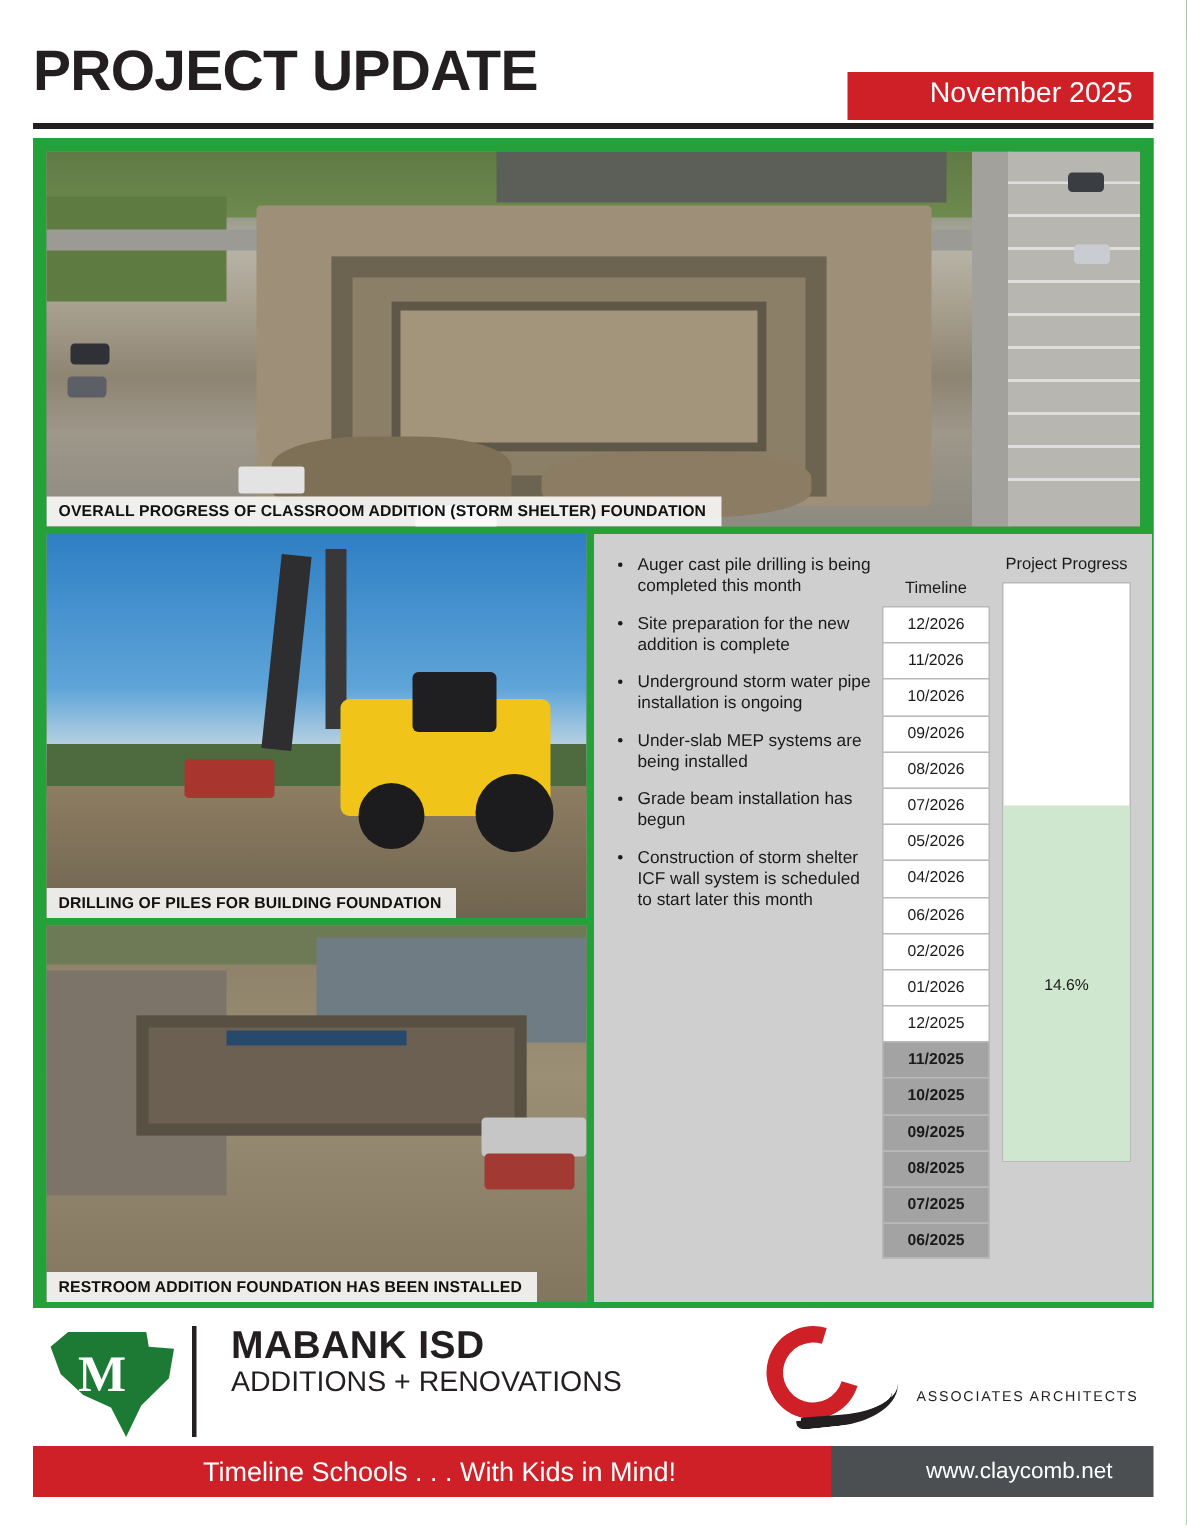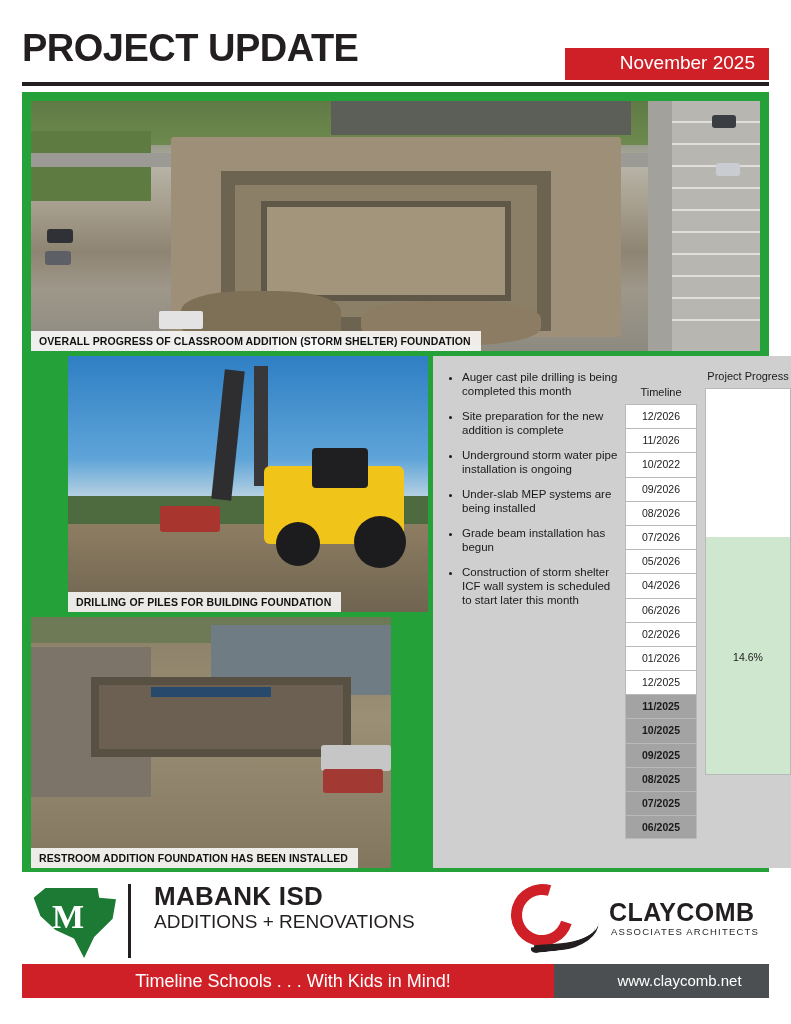--- a/index.html
+++ b/index.html
@@ -105,21 +105,20 @@
   .aerial .car3 { position:absolute; right:24px; top:14px; width:24px; height:13px; background:#3a3d42; border-radius:3px; }
   .aerial .car4 { position:absolute; right:20px; top:62px; width:24px; height:13px; background:#c9ccd1; border-radius:3px; }
   .aerial .bldg { position:absolute; left:300px; top:0; width:300px; height:34px; background:#5c5f57; }
 
   .mid-row { display: flex; gap: 5px; }
 
   .photo-mid-left {
     width: 360px;
     height: 256px;
     margin-bottom: 5px;
-    margin-left: 37px;
   }
   .drill { position:absolute; inset:0; background: linear-gradient(180deg,#2f7fc4 0%, #5ea4d8 40%, #bcd4e2 56%, #8d8a73 62%, #9a8f74 100%); }
   .drill .treeline { position:absolute; left:0; top:140px; width:100%; height:34px; background:#4d6b3f; }
   .drill .dirt { position:absolute; left:0; top:168px; width:100%; height:90px; background:linear-gradient(180deg,#8d7d62,#6f6450); }
   .drill .boom { position:absolute; left:150px; top:14px; width:20px; height:130px; background:#2e2e30; transform: rotate(6deg); }
   .drill .mast { position:absolute; left:186px; top:10px; width:14px; height:120px; background:#38383a; }
   .drill .machine { position:absolute; left:196px; top:110px; width:140px; height:78px; background:#f0c419; border-radius:6px; }
   .drill .cab { position:absolute; left:244px; top:92px; width:56px; height:40px; background:#1f1f22; border-radius:4px; }
   .drill .wheel1 { position:absolute; left:208px; top:166px; width:44px; height:44px; background:#1c1c1e; border-radius:50%; }
   .drill .wheel2 { position:absolute; left:286px; top:160px; width:52px; height:52px; background:#1c1c1e; border-radius:50%; }
@@ -384,21 +383,21 @@
               <li>Grade beam installation has begun</li>
               <li>Construction of storm shelter ICF wall system is scheduled to start later this month</li>
             </ul>
           </div>
 
           <div class="timeline-col">
             <div class="timeline-head">Timeline</div>
             <div id="timeline-cells">
                 <div class="tl-cell">12/2026</div>
                 <div class="tl-cell">11/2026</div>
-                <div class="tl-cell">10/2022</div>
+                <div class="tl-cell">10/2026</div>
                 <div class="tl-cell">09/2026</div>
                 <div class="tl-cell">08/2026</div>
                 <div class="tl-cell">07/2026</div>
                 <div class="tl-cell">05/2026</div>
                 <div class="tl-cell">04/2026</div>
                 <div class="tl-cell">06/2026</div>
                 <div class="tl-cell">02/2026</div>
                 <div class="tl-cell">01/2026</div>
                 <div class="tl-cell">12/2025</div>
                 <div class="tl-cell done">11/2025</div>
@@ -430,20 +429,19 @@
     <div class="footer-divider"></div>
     <div class="district">
       <div class="name">MABANK ISD</div>
       <div class="l3">ADDITIONS + RENOVATIONS</div>
     </div>
 
     <div class="claycomb">
       <div class="cc-c"></div>
       <div class="cc-swish"></div>
       <div class="cc-swish2"></div>
-      <div class="cc-name">CLAYCOMB</div>
       <div class="cc-sub">ASSOCIATES  ARCHITECTS</div>
     </div>
 
     <div class="tagline-bar">Timeline Schools . . . With Kids in Mind!</div>
     <div class="url-bar">www.claycomb.net</div>
   </div>
 </div>
 
 </body></html>

